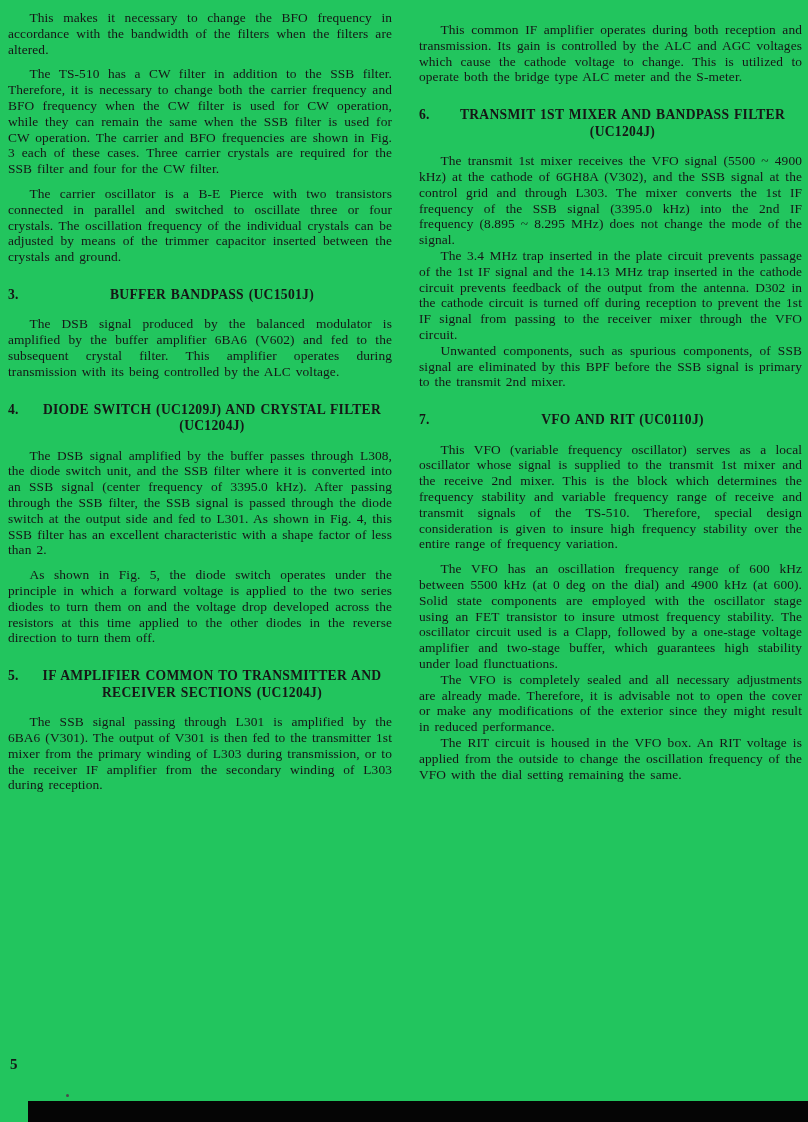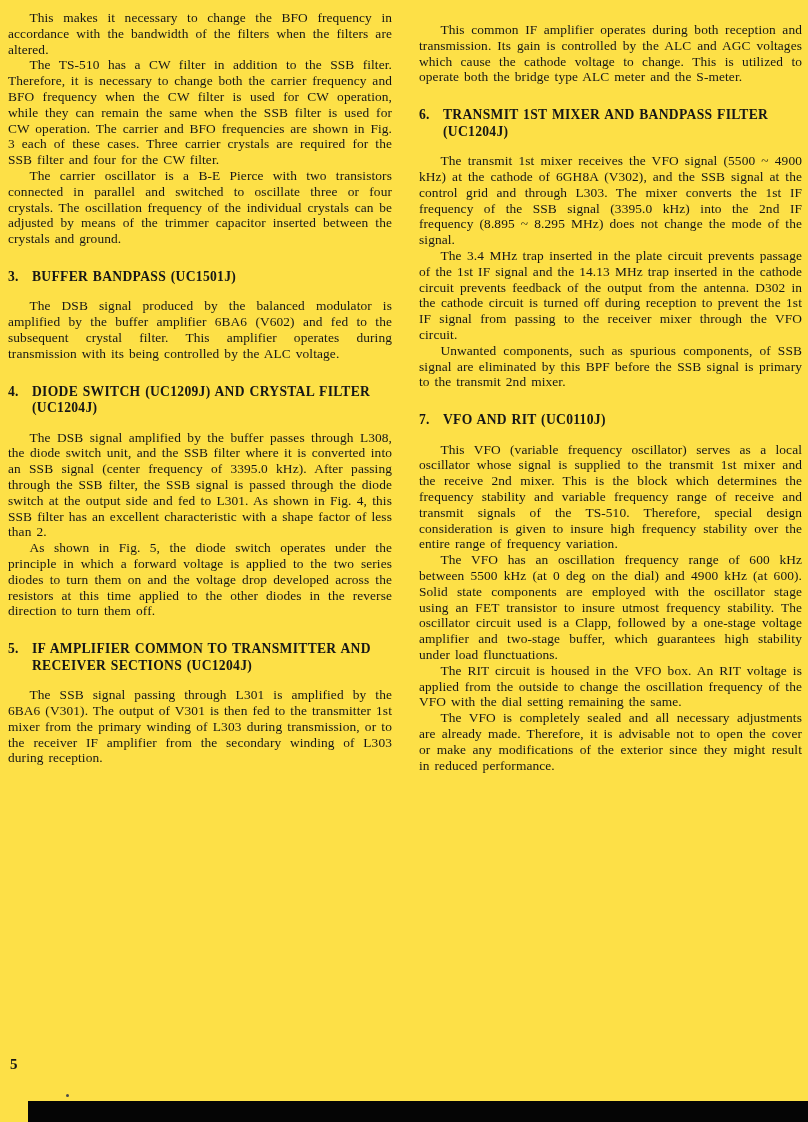--- a/index.html
+++ b/index.html
@@ -1,49 +1,49 @@
 <!DOCTYPE html>
 <html><head>
 <meta charset="utf-8">
 <style>
   html, body { margin: 0; padding: 0; background: #e8e8e8; }
   .page {
     position: relative;
     width: 808px;
     height: 1122px;
-    background: #fde047;
+    background: #22c55e;
     font-family: "Liberation Serif", "DejaVu Serif", serif;
     color: #161616;
     overflow: hidden;
     margin: 0 auto;
   }
   .col { position: absolute; top: 10px; }
   .col-left  { left: 8px;   width: 384px; }
   .col-right { left: 419px; width: 383px; top: 22px; }
   .para {
     margin: 0;
     text-align: justify;
     text-indent: 1.6em;
     font-size: 13.4px;
     line-height: 15.8px;
     word-spacing: 1.5px;
     letter-spacing: 0.1px;
   }
-  .sp-para { }
+  .sp-para { margin-top: 9px; }
   .heading {
     display: flex;
     margin: 22px 0 13px 0;
     font-weight: bold;
     font-size: 13.6px;
     line-height: 16.5px;
     letter-spacing: 0.3px;
     word-spacing: 1px;
   }
   .h-num { flex: 0 0 24px; }
-  .h-text { flex: 1; text-align: left; }
+  .h-text { flex: 1; text-align: center; }
   .page-number {
     position: absolute;
     left: 10px;
     top: 1056px;
     font-weight: bold;
     font-size: 15px;
   }
   .scan-bar {
     position: absolute;
     left: 28px;
@@ -101,22 +101,22 @@
     <p class="para">The transmit 1st mixer receives the VFO signal (5500 ~ 4900 kHz) at the cathode of 6GH8A (V302), and the SSB signal at the control grid and through L303. The mixer converts the 1st IF frequency of the SSB signal (3395.0 kHz) into the 2nd IF frequency (8.895 ~ 8.295 MHz) does not change the mode of the signal.</p>
     <p class="para">The 3.4 MHz trap inserted in the plate circuit prevents passage of the 1st IF signal and the 14.13 MHz trap inserted in the cathode circuit prevents feedback of the output from the antenna. D302 in the cathode circuit is turned off during reception to prevent the 1st IF signal from passing to the receiver mixer through the VFO circuit.</p>
     <p class="para">Unwanted components, such as spurious components, of SSB signal are eliminated by this BPF before the SSB signal is primary to the transmit 2nd mixer.</p>
 
     <h2 class="heading">
       <span class="h-num">7.</span>
       <span class="h-text">VFO AND RIT (UC0110J)</span>
     </h2>
     <p class="para">This VFO (variable frequency oscillator) serves as a local oscillator whose signal is supplied to the transmit 1st mixer and the receive 2nd mixer. This is the block which determines the frequency stability and variable frequency range of receive and transmit signals of the TS-510. Therefore, special design consideration is given to insure high frequency stability over the entire range of frequency variation.</p>
     <p class="para sp-para">The VFO has an oscillation frequency range of 600 kHz between 5500 kHz (at 0 deg on the dial) and 4900 kHz (at 600). Solid state components are employed with the oscillator stage using an FET transistor to insure utmost frequency stability. The oscillator circuit used is a Clapp, followed by a one-stage voltage amplifier and two-stage buffer, which guarantees high stability under load flunctuations.</p>
+    <p class="para">The VFO is completely sealed and all necessary adjustments are already made. Therefore, it is advisable not to open the cover or make any modifications of the exterior since they might result in reduced performance.</p>
     <p class="para">The RIT circuit is housed in the VFO box. An RIT voltage is applied from the outside to change the oscillation frequency of the VFO with the dial setting remaining the same.</p>
-    <p class="para">The VFO is completely sealed and all necessary adjustments are already made. Therefore, it is advisable not to open the cover or make any modifications of the exterior since they might result in reduced performance.</p>
   </div>
 
   <div class="page-number">5</div>
 
   <div class="speck speck-1"></div>
   <div class="scan-bar"></div>
 
 </div>
 
 </body></html>

